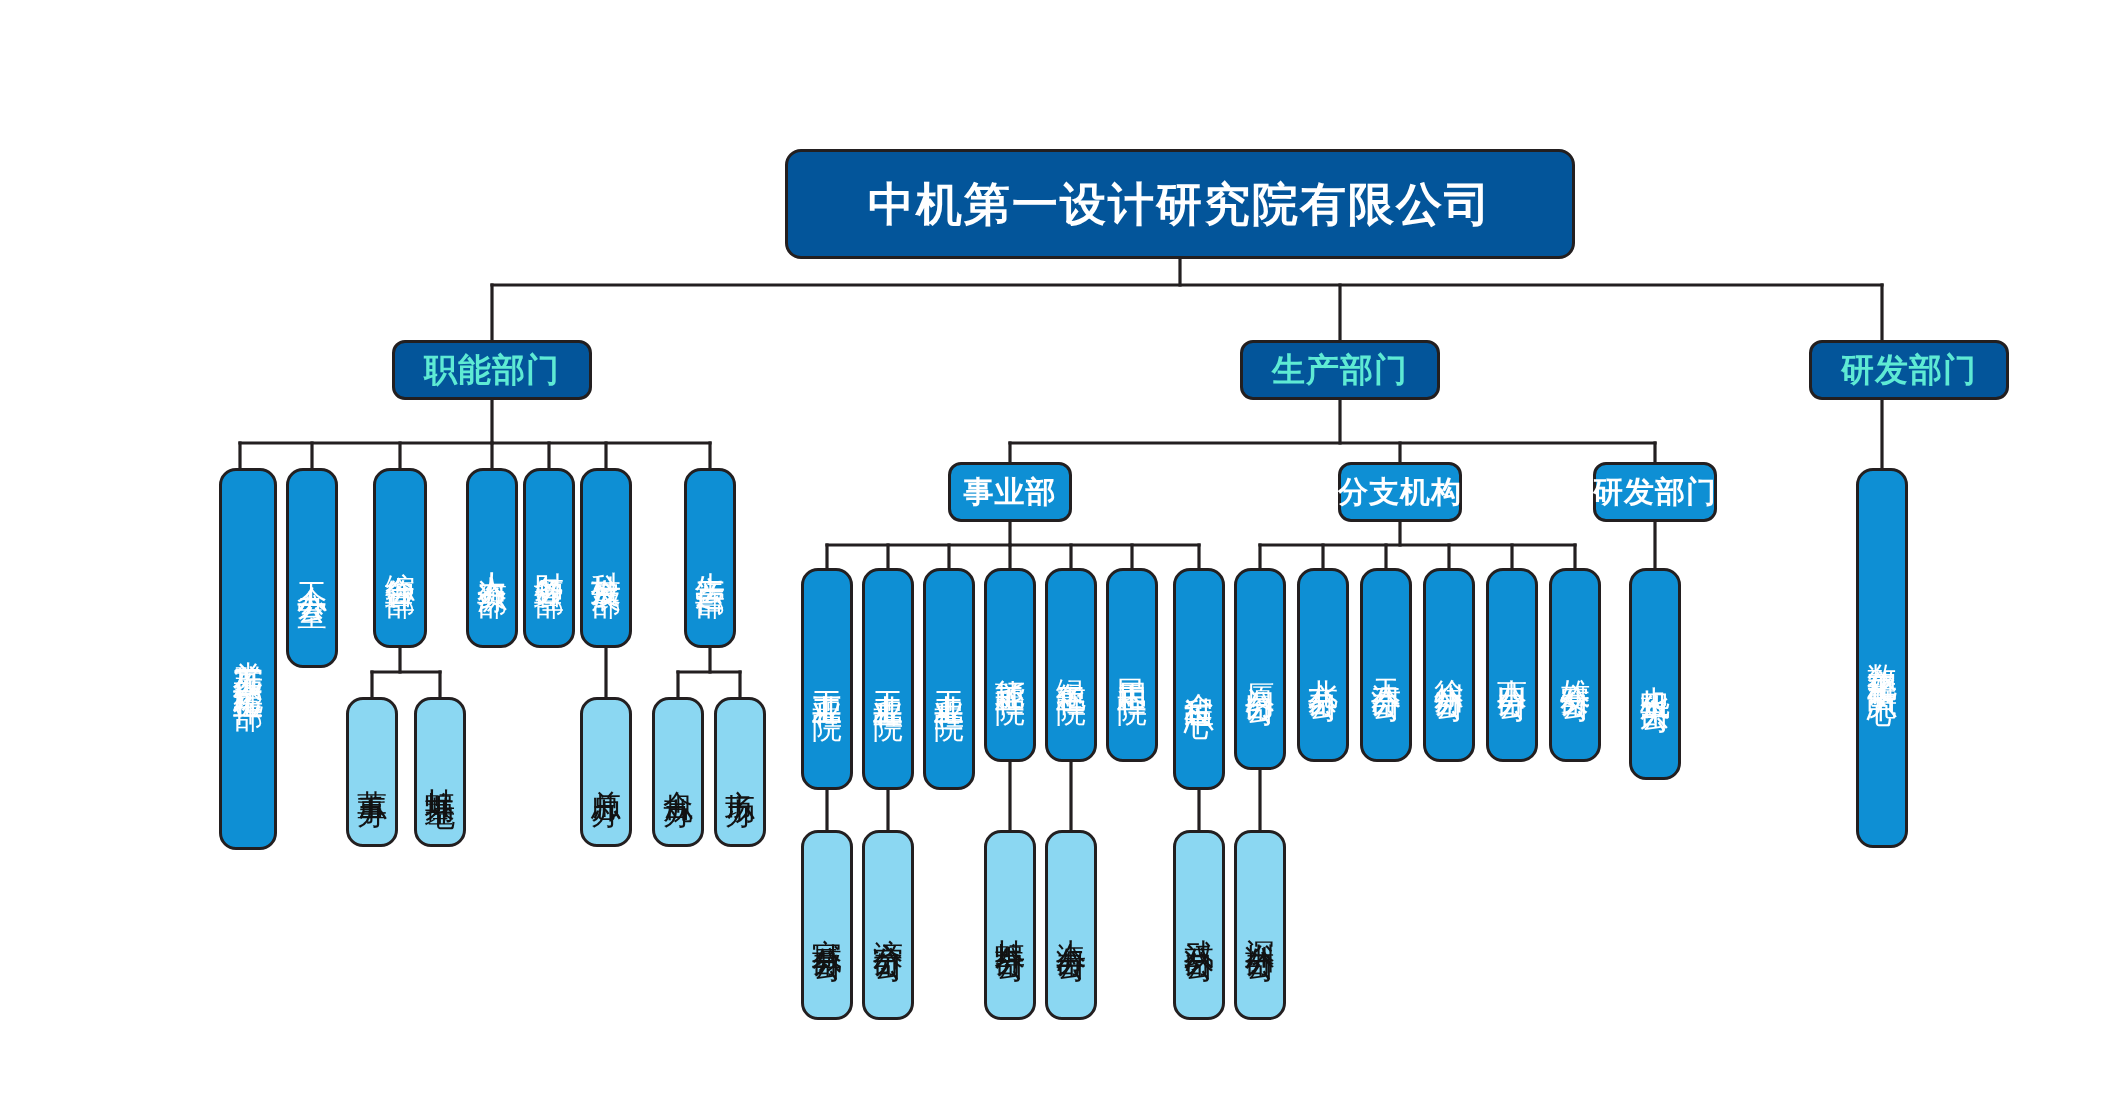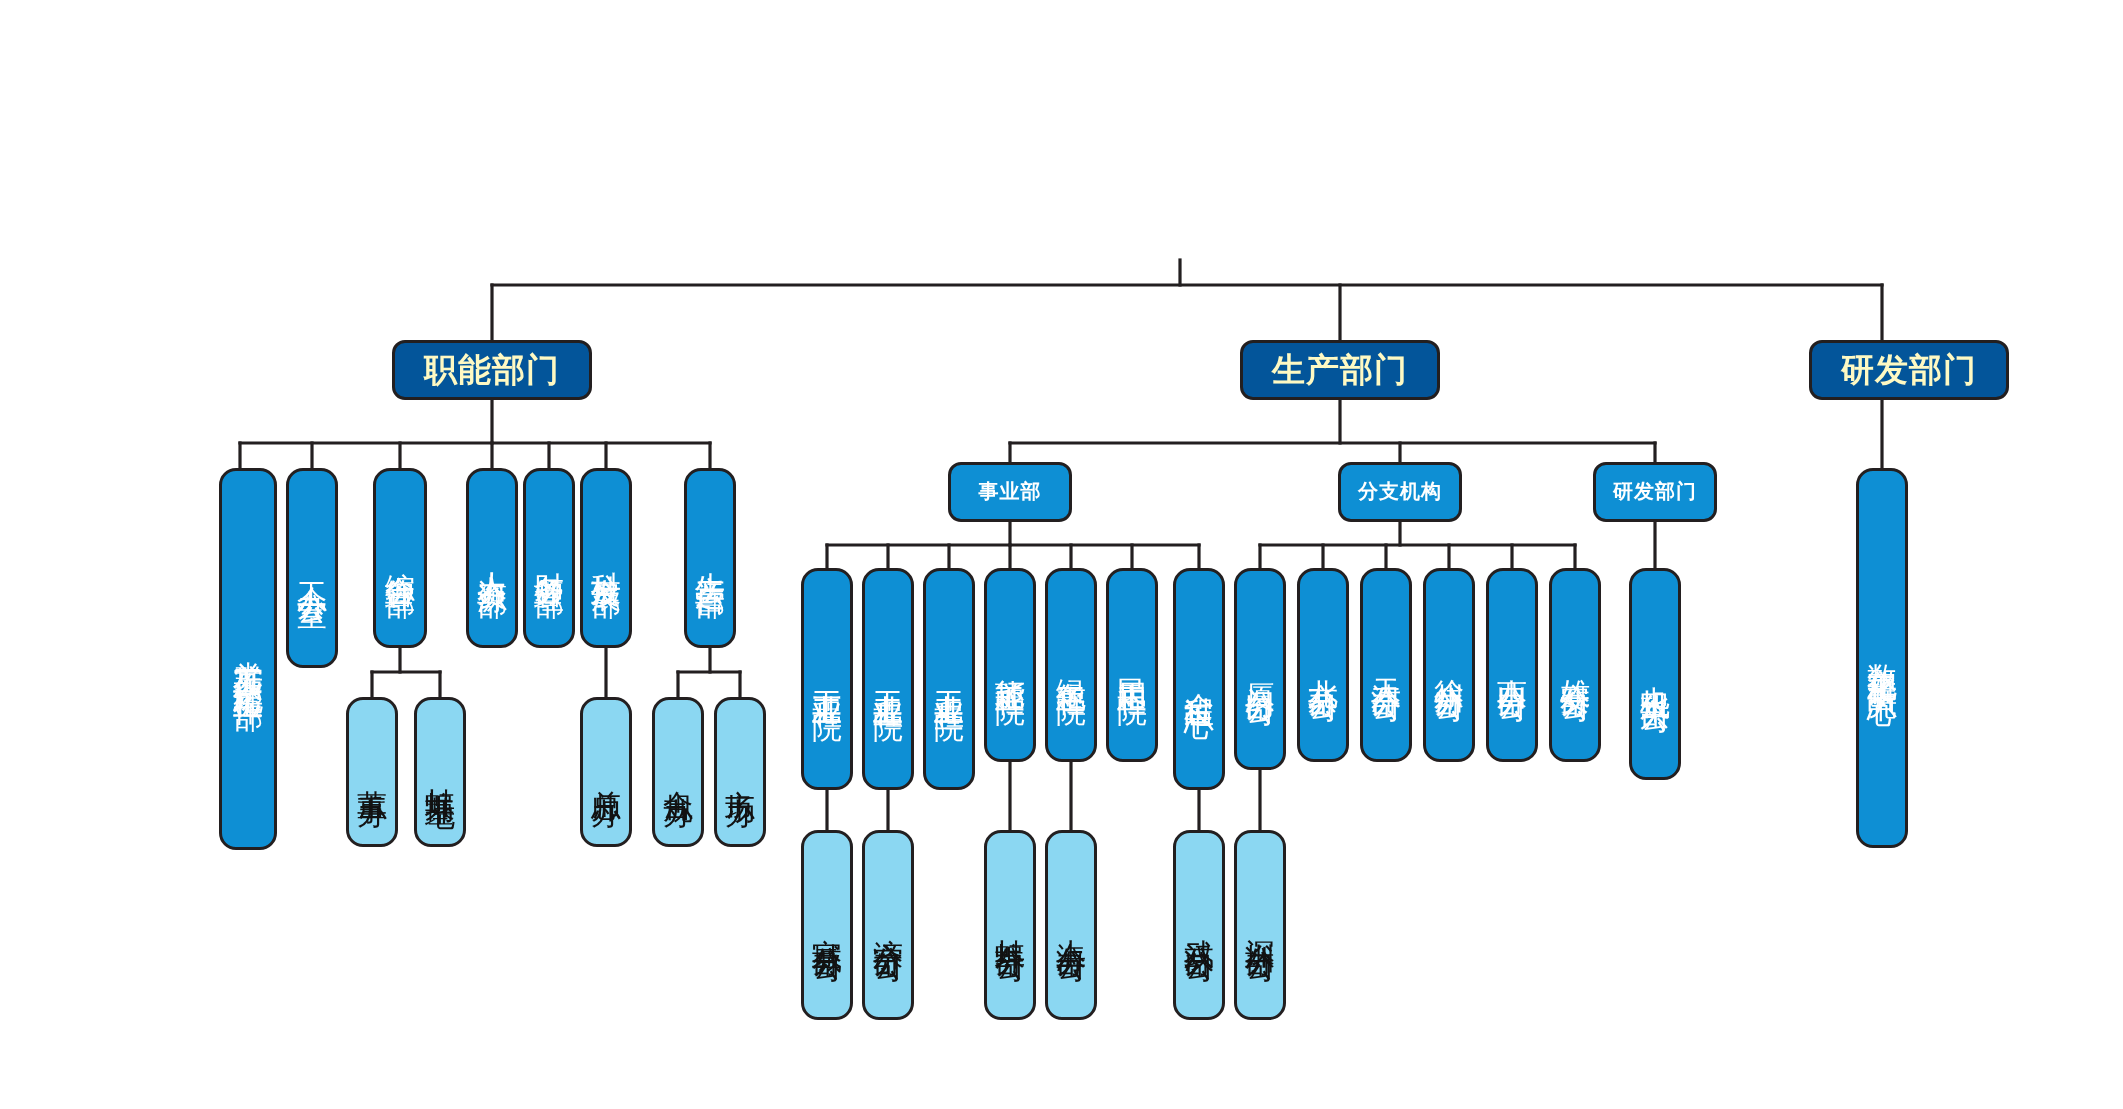--- a/index.html
+++ b/index.html
@@ -39,33 +39,33 @@
   .lv-root {
     background: #03559a;
     color: #ffffff;
     border-radius: 16px;
     font-weight: bold;
     font-size: 46px;
     letter-spacing: 2px;
   }
   .lv-dept {
     background: #03559a;
-    color: #fef9c3;
+    color: #5eead4;
     border-radius: 13px;
     font-weight: bold;
     font-size: 33px;
     letter-spacing: 1px;
   }
   
   .lv-mid {
     background: #0e8fd4;
     color: #ffffff;
     border-radius: 13px;
     font-weight: bold;
-    font-size: 20px;
+    font-size: 30px;
     letter-spacing: 1px;
   }
   
   .lv-unit {
     background: #0e8fd4;
     color: #ffffff;
     border-radius: 17px;
     font-size: 30px;
     font-weight: normal;
   }
@@ -155,20 +155,23 @@
       <path d="M1575 545 L1575 568"></path>
 
       <path d="M1260 770 L1260 830"></path>
 
       <path d="M1655 522 L1655 568"></path>
 
       <path d="M1882 400 L1882 468"></path>
     </g>
   </svg>
 
+  <div class="node lv-root" style="left:785px; top:149px; width:790px; height:110px;">
+    <span class="horiz">中机第一设计研究院有限公司</span>
+  </div>
 
   <div class="node lv-dept" style="left:392px; top:340px; width:200px; height:60px;">
     <span class="horiz">职能部门</span>
   </div>
 
   <div class="node lv-dept" style="left:1240px; top:340px; width:200px; height:60px;">
     <span class="horiz">生产部门</span>
   </div>
 
   <div class="node lv-dept" style="left:1782px; top:340px; width:200px; height:60px;margin-left:27px;">

